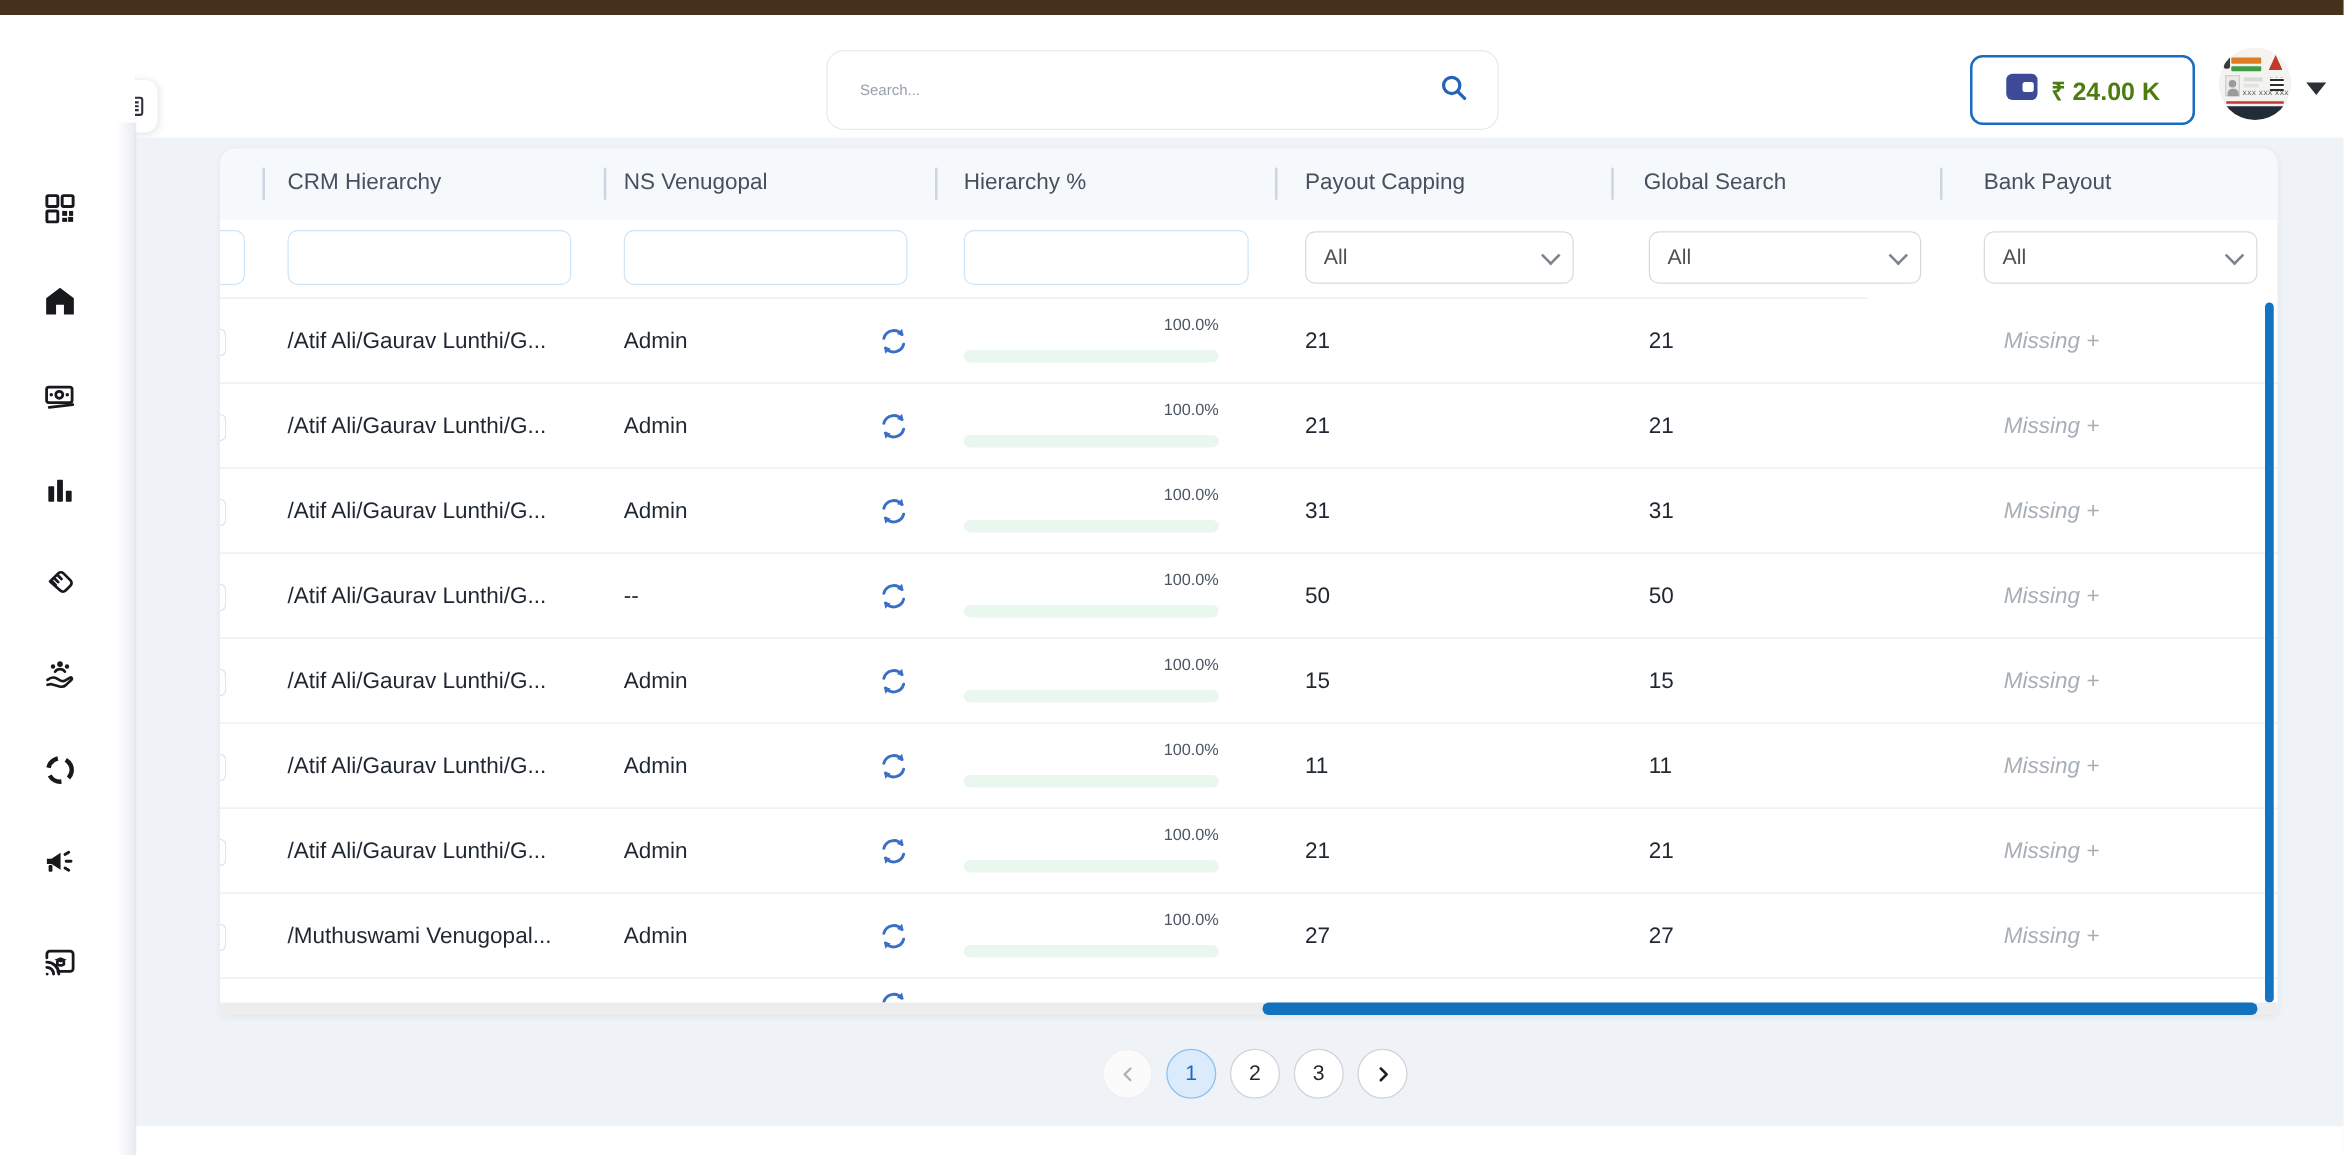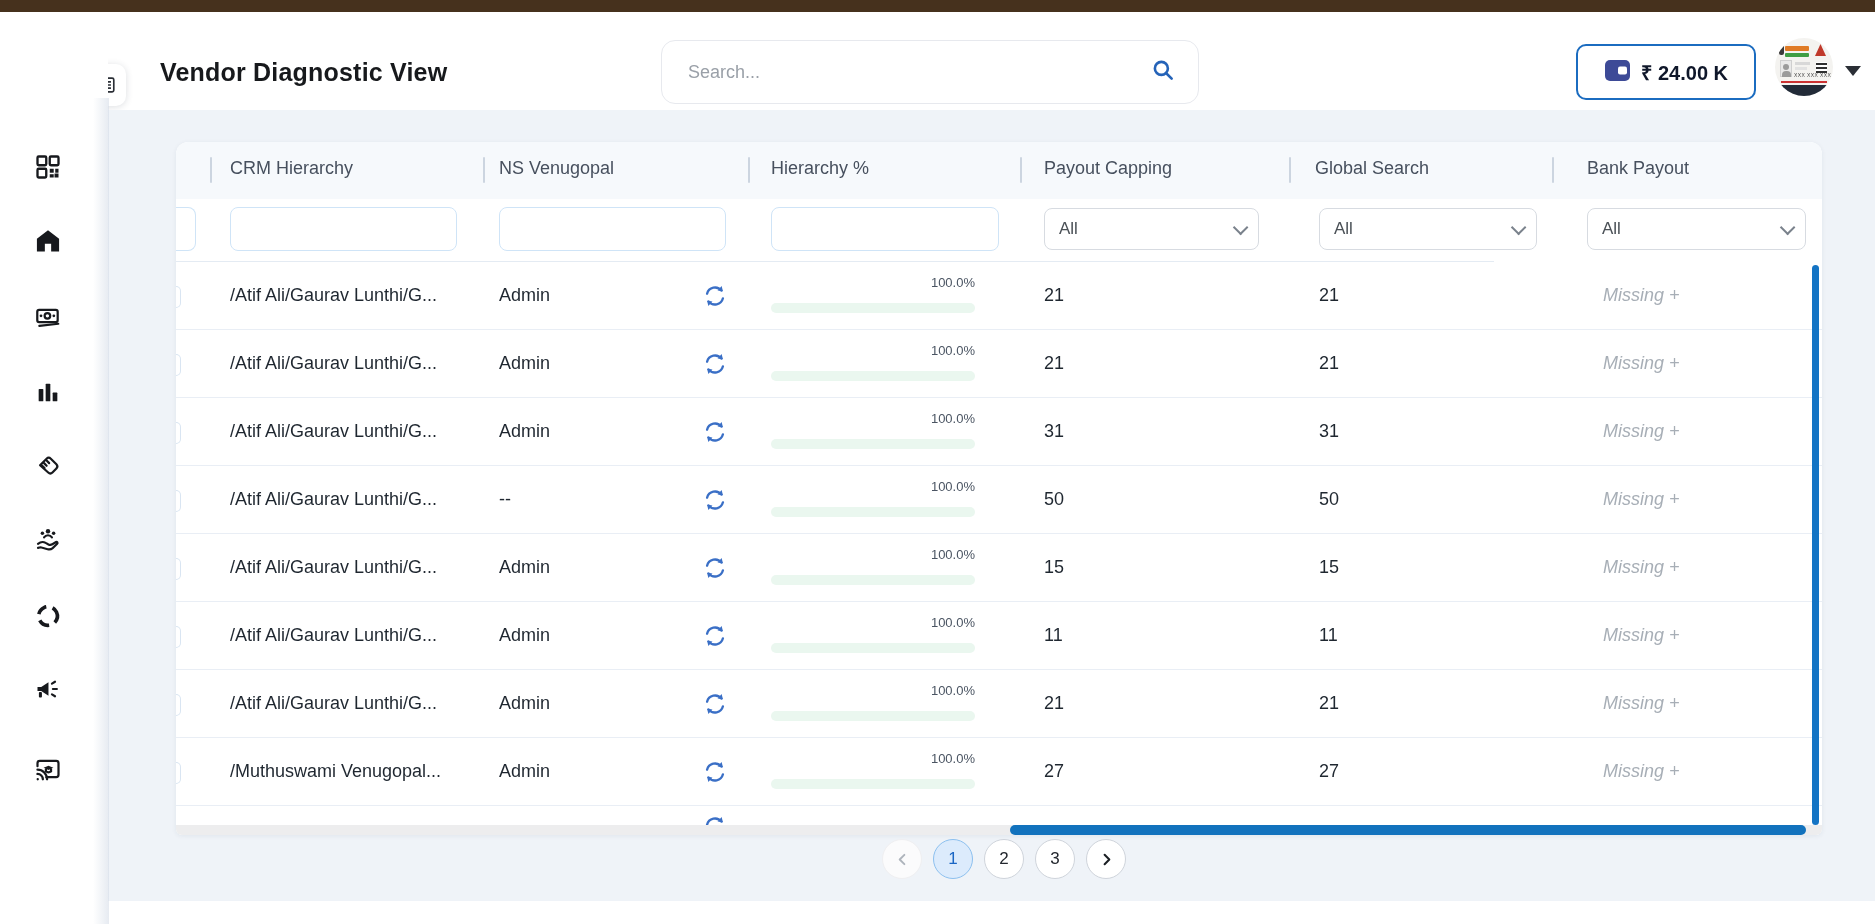--- a/index.html
+++ b/index.html
@@ -13,48 +13,48 @@
   .app-header { position:absolute; left:0; top:12px; width:1875px; height:98px; background:#ffffff; }
   .header-underline { position:absolute; left:180px; right:0; top:109px; height:1px; background:#dbe6f2; }
 
   .logo { position:absolute; left:26px; top:45px; width:46px; height:46px; border-radius:50%; overflow:hidden; }
   .menu-btn { position:absolute; left:86px; top:52px; width:40px; height:42px; background:#fff; border-radius:10px;
               box-shadow:0 1px 7px rgba(40,50,70,.16); display:flex; align-items:center; justify-content:center; cursor:pointer; }
   .page-title { position:absolute; left:160px; top:46px; font-size:25px; font-weight:700; color:#17191c; letter-spacing:.2px; }
 
   .search-box { position:absolute; left:661px; top:28px; width:538px; height:64px; border:1px solid #e7e9ee; border-radius:14px;
                 background:#fff; display:flex; align-items:center; padding:0 22px 0 26px; }
-  .search-box input { border:none; outline:none; flex:1; font-size:18px; color:#333; font-family:"Liberation Sans",sans-serif; background:transparent; }
+  .search-box input { border:none; outline:none; flex:1; font-size:12px; color:#333; font-family:"Liberation Sans",sans-serif; background:transparent; }
   .search-box input::placeholder { color:#9aa0a8; }
 
   .tour-btn { position:absolute; left:1355px; top:35px; width:200px; height:50px; border-radius:25px; background:#d8eafa;
               display:flex; align-items:center; justify-content:center; gap:12px; cursor:pointer; }
   .tour-dot { width:12px; height:12px; border-radius:50%; background:#0f69b4; }
   .tour-label { font-size:19px; color:#0f69b4; }
 
   .wallet-btn { position:absolute; left:1576px; top:32px; width:180px; height:56px; background:#fff; border:2px solid #1b6cc0;
                 border-radius:10px; display:flex; align-items:center; justify-content:center; gap:10px; cursor:pointer; }
-  .wallet-amount { font-size:20px; font-weight:700; color:#0f172a; }
+  .wallet-amount { font-size:20px; font-weight:700; color:#4d7c0f; }
 
   .avatar { position:absolute; left:1775px; top:26px; width:58px; height:58px; border-radius:50%; overflow:hidden; background:#f4f3f0; cursor:pointer; }
   .av { position:absolute; }
   .caret { position:absolute; left:1845px; top:54px; width:0; height:0; border-left:8px solid transparent; border-right:8px solid transparent; border-top:10px solid #2b2f36; cursor:pointer; }
 
   
   .sidebar { position:absolute; left:0; top:12px; width:108px; height:912px; background:#fff; z-index:3; }
   .sidebar::after { content:""; position:absolute; right:-1px; top:86px; width:16px; height:826px;
                     background:linear-gradient(to right, rgba(210,218,230,0), rgba(210,218,230,.55)); }
   .side-item { position:absolute; left:34px; width:28px; height:28px; cursor:pointer; }
 
   
   .main-bg { position:absolute; left:108px; top:110px; width:1767px; height:814px; background:#eff3f8; }
   .bottom-strip { position:absolute; left:108px; top:901px; width:1767px; height:23px; background:#ffffff; }
 
   
-  .card { position:absolute; left:176px; top:142px; width:1646px; height:693px; background:#fff;
+  .card { position:absolute; left:176px; top:119px; width:1646px; height:693px; background:#fff;
           border-radius:12px 12px 6px 6px; box-shadow:0 1px 5px rgba(30,60,90,.07); overflow:hidden; }
 
   .thead { position:absolute; left:0; top:0; width:1646px; height:57px; background:#f6f9fc; border-radius:12px 12px 0 0; }
   .th { position:absolute; top:16px; font-size:18px; font-weight:500; color:#47505e; white-space:nowrap; }
   .divider { position:absolute; top:15px; width:2px; height:26px; background:#ccd5e0; border-radius:1px; }
 
   .filter-row { position:absolute; left:0; top:57px; width:1318px; height:63px; background:#fff; border-bottom:1px solid #e4ebf3; }
   .f-input { position:absolute; top:8px; height:44px; border:1px solid #cfe4f7; border-radius:8px; background:#fff;
              font-size:17px; color:#333; padding:0 12px; outline:none; font-family:"Liberation Sans",sans-serif; }
   .f-sliver { position:absolute; left:0; top:8px; width:20px; height:44px; border:1px solid #cfe4f7; border-left:none; border-radius:0 8px 8px 0; background:#fff; }
@@ -111,21 +111,20 @@
       </svg>
     </div>
 
     <div class="menu-btn">
       <svg width="22" height="22" viewBox="0 0 24 24" fill="none" stroke="#2b2f36" stroke-width="1.8">
         <rect x="3.5" y="4.5" width="17" height="15" rx="1.8"></rect>
         <path d="M7 8.6h1.4M10.4 8.6h7M7 12h1.4M10.4 12h7M7 15.4h1.4M10.4 15.4h7"></path>
       </svg>
     </div>
 
-    <div class="page-title">Vendor Diagnostic View</div>
 
     <div class="search-box">
       <input type="text" placeholder="Search..." style="">
       <span>
         <svg width="26" height="26" viewBox="0 0 24 24" fill="none" stroke="#2563b8" stroke-width="2.4" stroke-linecap="round">
           <circle cx="10.5" cy="10.5" r="6"></circle>
             <path d="M15.2 15.2 20 20"></path>
         </svg>
       </span>
     </div>

